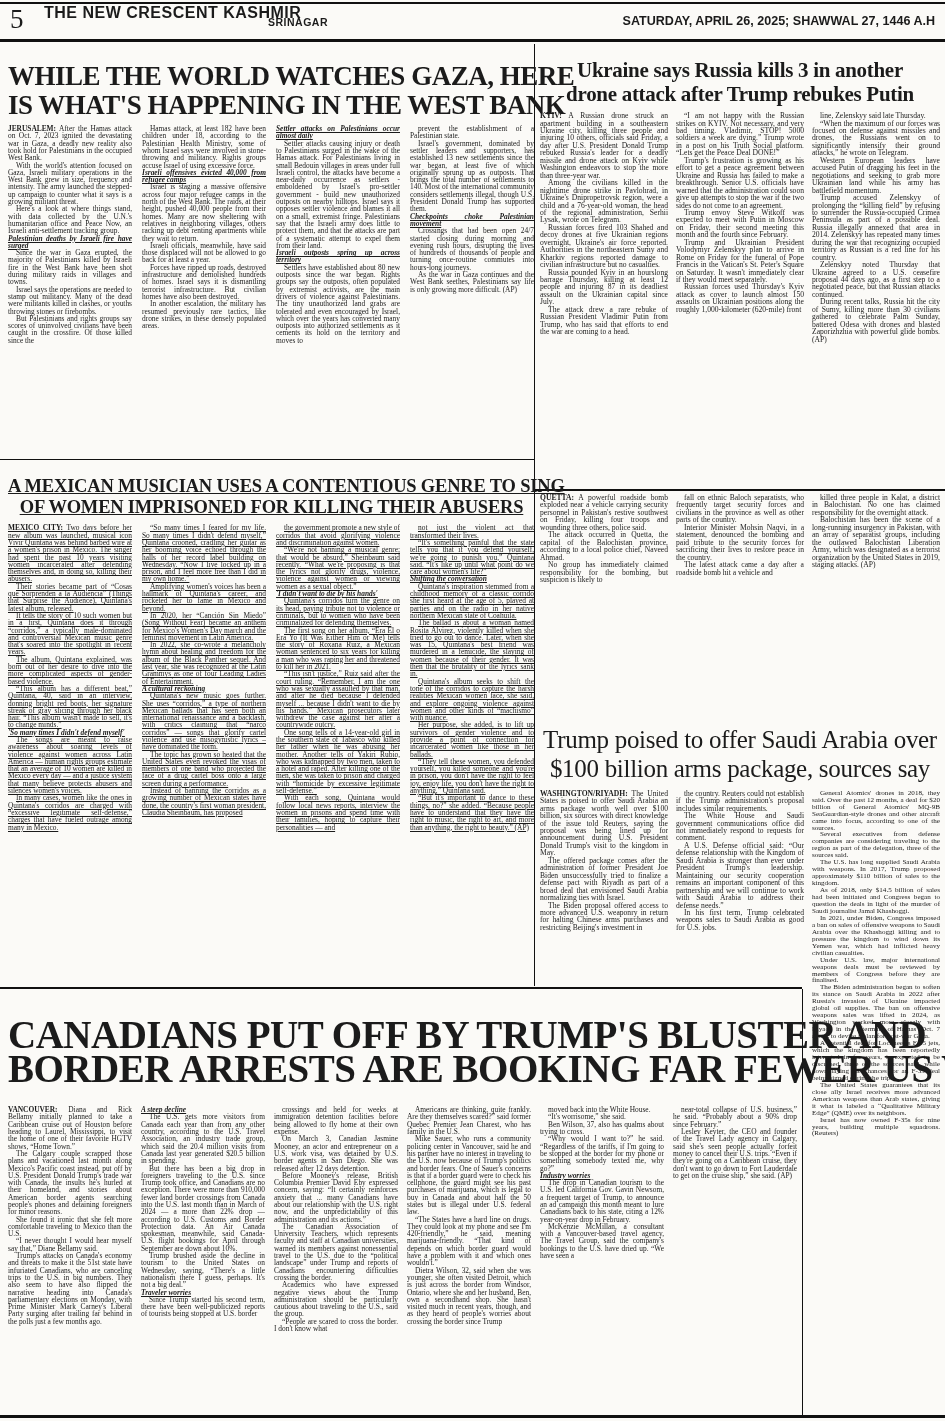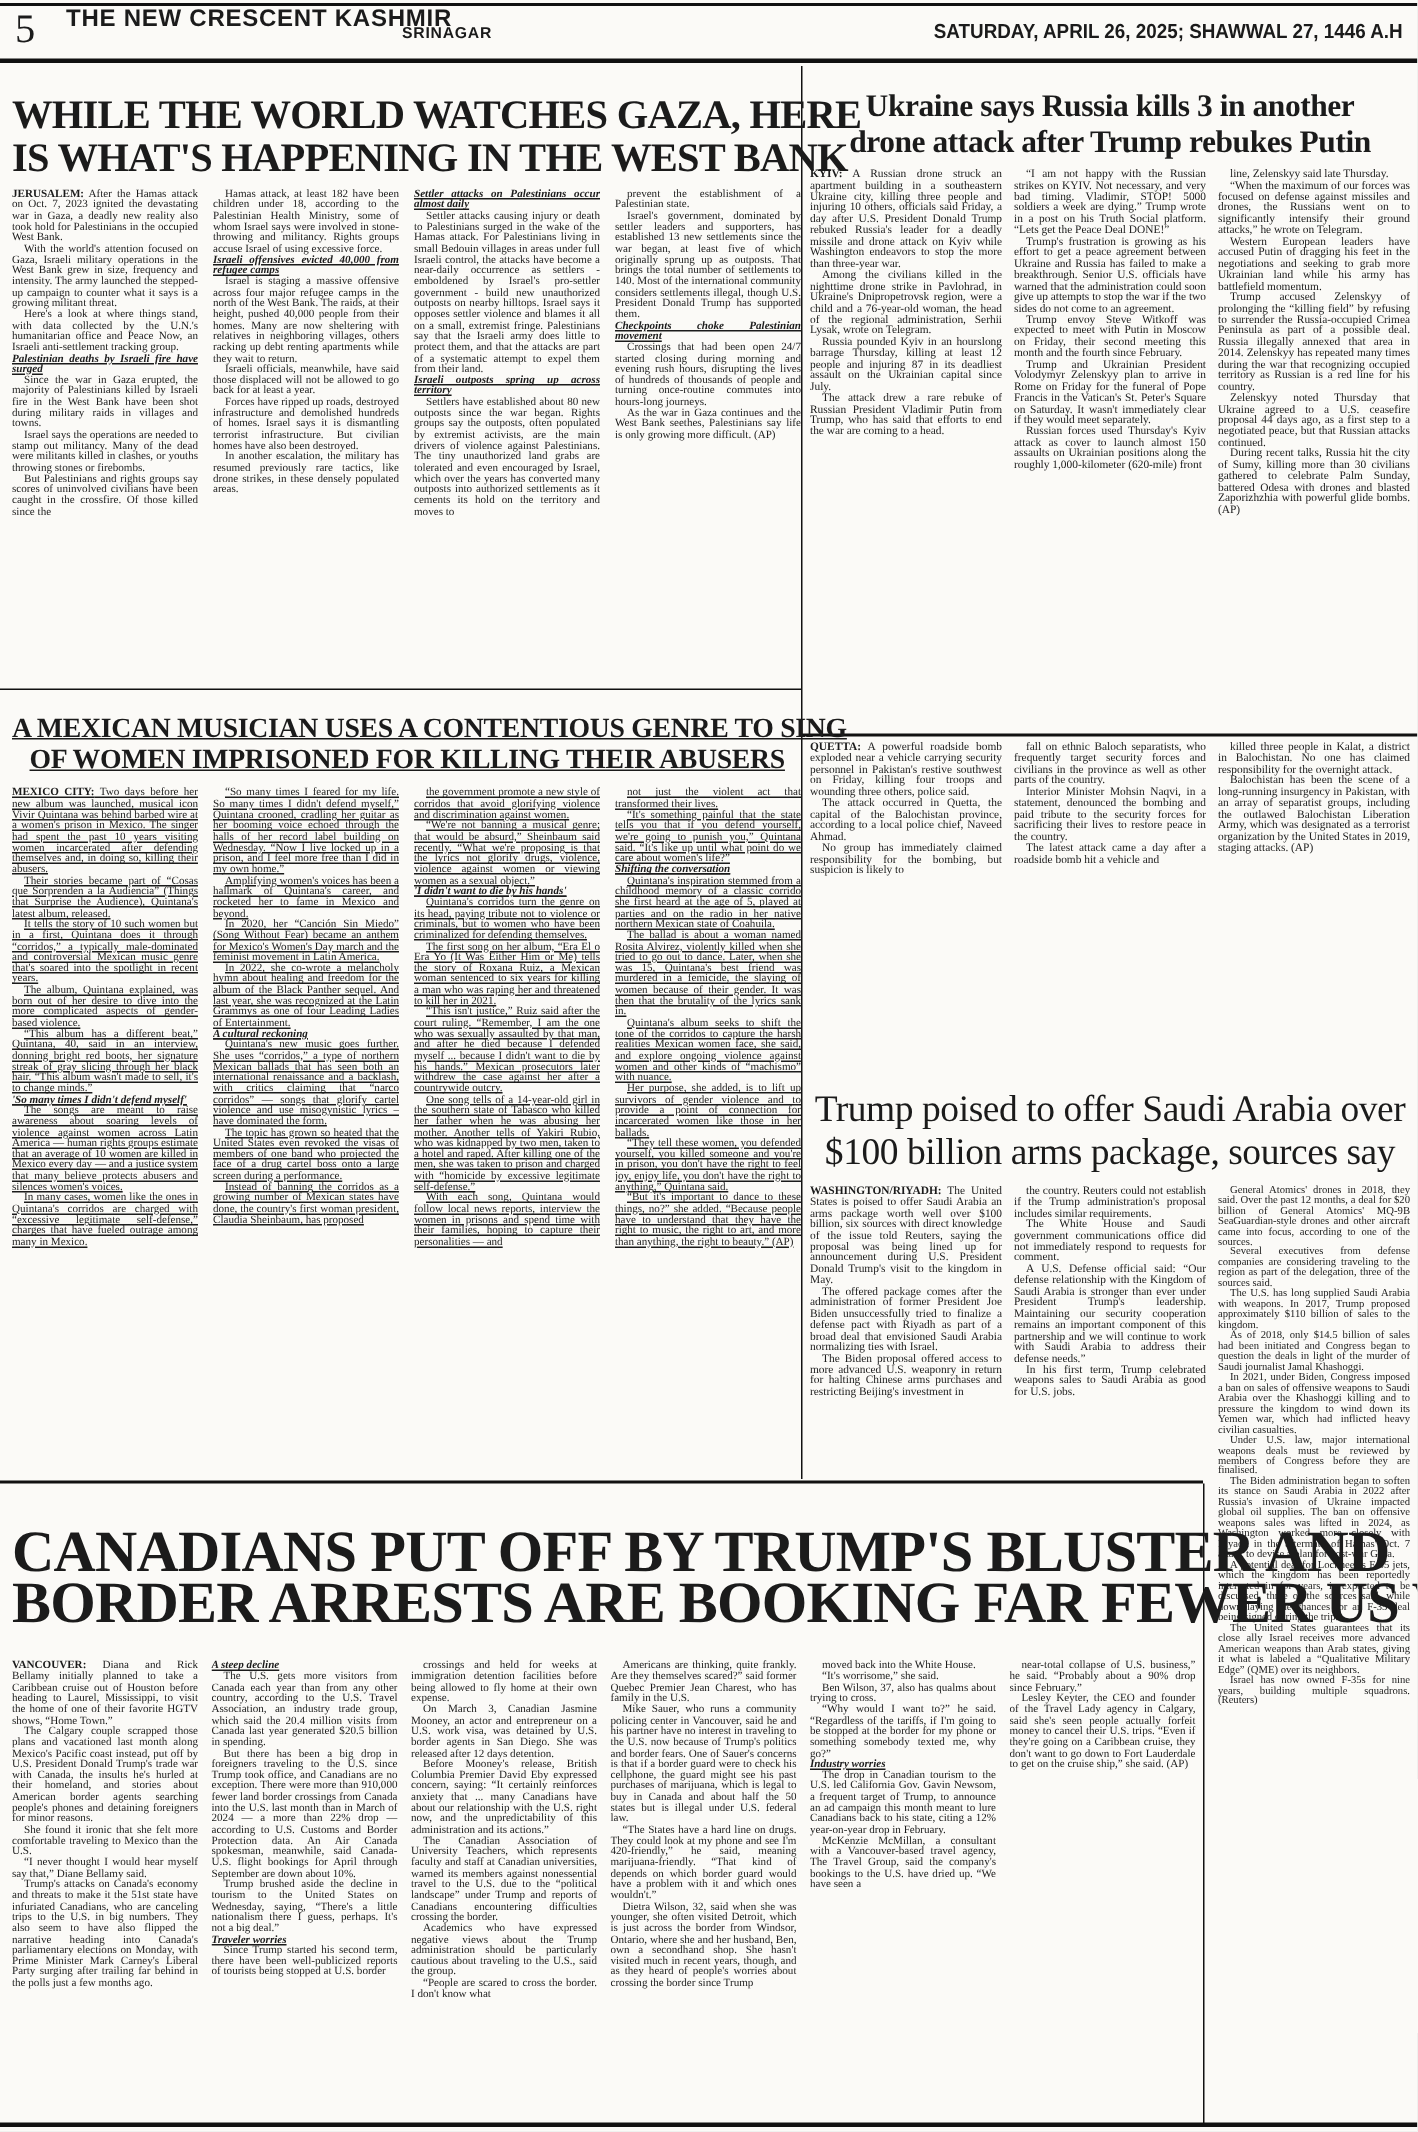--- a/index.html
+++ b/index.html
@@ -119,20 +119,21 @@
 
   <section class="article a-ukraine">
     <h1 class="headline">
       <div>Ukraine says Russia kills 3 in another</div>
       <div>drone attack after Trump rebukes Putin</div>
     </h1>
     <div class="cols">
         <div class="col">
           <p class="first"><b>KYIV:</b> A Russian drone struck an apartment building in a southeastern Ukraine city, killing three people and injuring 10 others, officials said Friday, a day after U.S. President Donald Trump rebuked Russia's leader for a deadly missile and drone attack on Kyiv while Washington endeavors to stop the more than three-year war.</p>
           <p>Among the civilians killed in the nighttime drone strike in Pavlohrad, in Ukraine's Dnipropetrovsk region, were a child and a 76-year-old woman, the head of the regional administration, Serhii Lysak, wrote on Telegram.</p>
+          <p>Russian forces fired 103 Shahed and decoy drones at five Ukrainian regions overnight, Ukraine's air force reported. Authorities in the northeastern Sumy and Kharkiv regions reported damage to civilian infrastructure but no casualties.</p>
           <p>Russia pounded Kyiv in an hourslong barrage Thursday, killing at least 12 people and injuring 87 in its deadliest assault on the Ukrainian capital since July.</p>
           <p>The attack drew a rare rebuke of Russian President Vladimir Putin from Trump, who has said that efforts to end the war are coming to a head.</p>
         </div>
         <div class="col">
           <p>“I am not happy with the Russian strikes on KYIV. Not necessary, and very bad timing. Vladimir, STOP! 5000 soldiers a week are dying.” Trump wrote in a post on his Truth Social platform. “Lets get the Peace Deal DONE!”</p>
           <p>Trump's frustration is growing as his effort to get a peace agreement between Ukraine and Russia has failed to make a breakthrough. Senior U.S. officials have warned that the administration could soon give up attempts to stop the war if the two sides do not come to an agreement.</p>
           <p>Trump envoy Steve Witkoff was expected to meet with Putin in Moscow on Friday, their second meeting this month and the fourth since February.</p>
           <p>Trump and Ukrainian President Volodymyr Zelenskyy plan to arrive in Rome on Friday for the funeral of Pope Francis in the Vatican's St. Peter's Square on Saturday. It wasn't immediately clear if they would meet separately.</p>
           <p>Russian forces used Thursday's Kyiv attack as cover to launch almost 150 assaults on Ukrainian positions along the roughly 1,000-kilometer (620-mile) front</p>
         </div>

